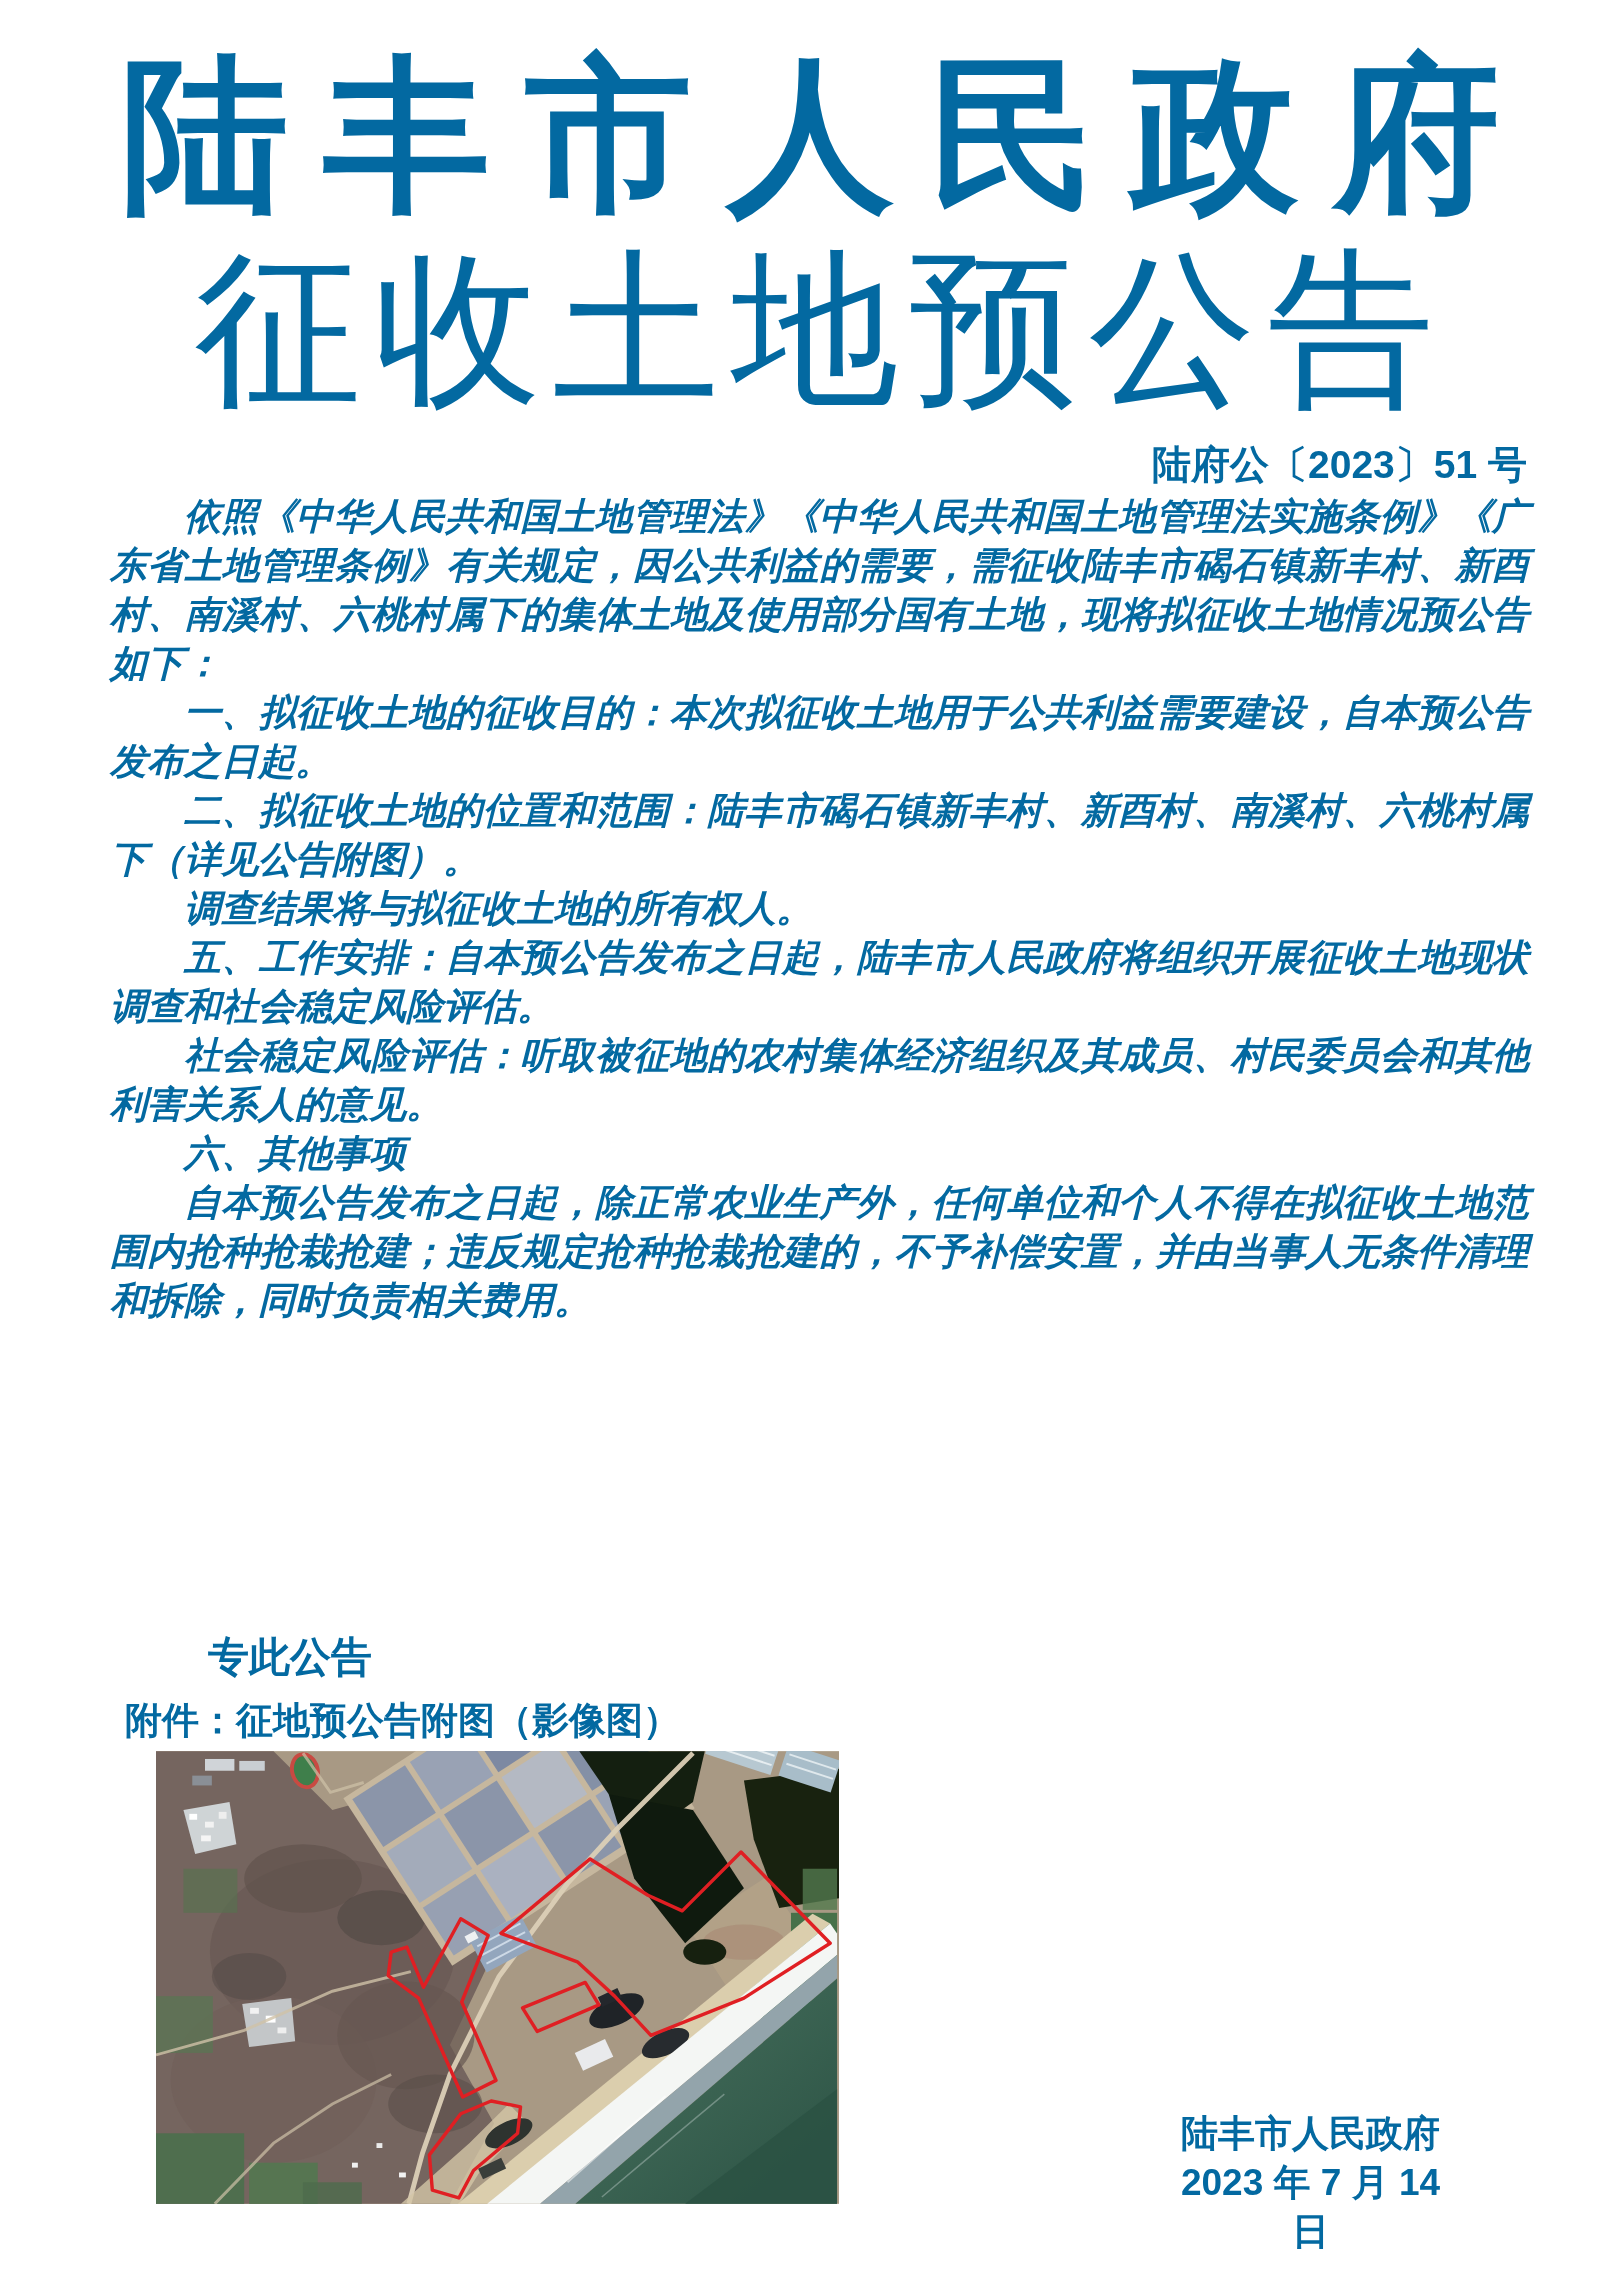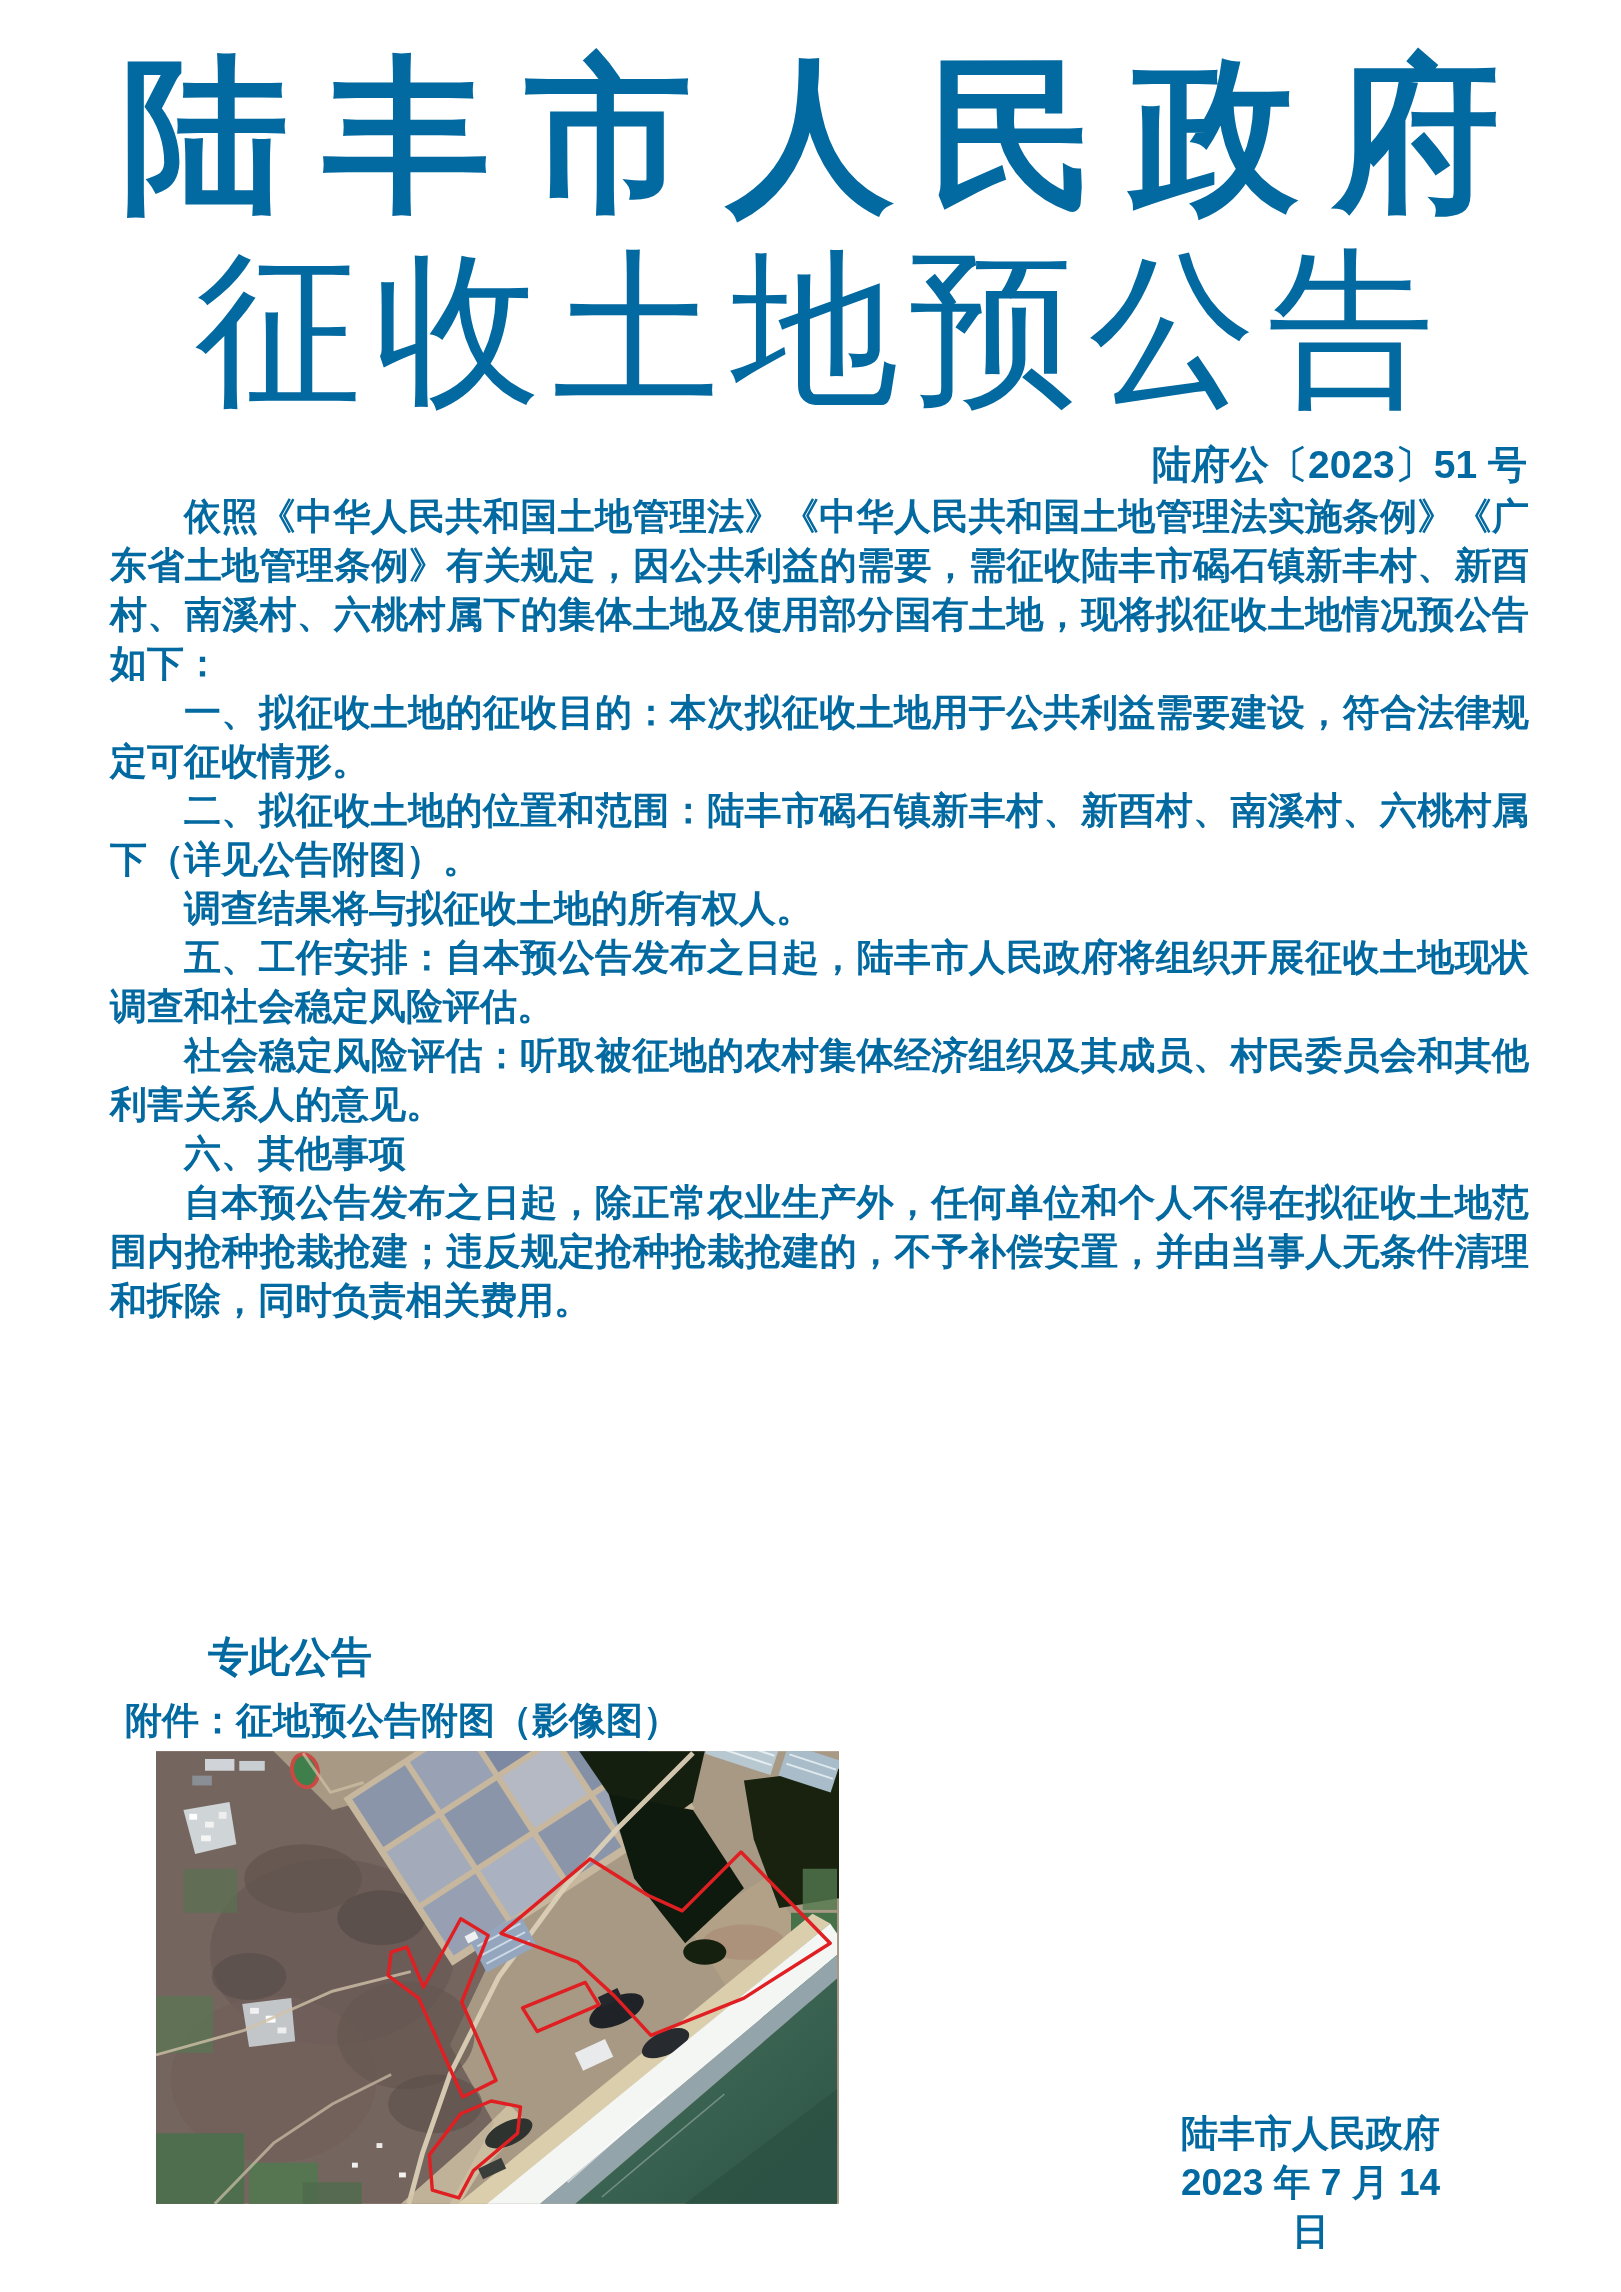--- a/index.html
+++ b/index.html
@@ -17,21 +17,21 @@
     font-family:"Liberation Serif","DejaVu Serif",serif;font-weight:normal;
     font-size:167px;line-height:192px;letter-spacing:11.8px;text-indent:11.8px;white-space:nowrap;
   }
   .docnum{
     position:absolute;top:441px;right:94px;
     font-size:39px;font-weight:bold;line-height:47px;
   }
   .bodytext{
     position:absolute;top:492px;left:110px;right:92px;
     font-size:37px;font-weight:bold;line-height:49px;
-    text-align:justify;text-justify:inter-character;
+    text-align:justify;text-justify:inter-character;font-style:italic;
   }
   .bodytext p{margin:0;text-indent:2em;}
   .seal{
     position:absolute;top:1633px;left:208px;
     font-family:"Liberation Serif","DejaVu Serif",serif;
     font-size:41px;font-weight:bold;line-height:49px;
   }
   .attach{
     position:absolute;top:1698px;left:125px;
     font-size:37px;font-weight:bold;line-height:45px;
@@ -49,21 +49,21 @@
 
 <div class="page">
 
   <h1 class="title1">陆丰市人民政府</h1>
   <h1 class="title2">征收土地预公告</h1>
 
   <div class="docnum">陆府公〔2023〕51 号</div>
 
   <div class="bodytext">
     <p>依照《中华人民共和国土地管理法》《中华人民共和国土地管理法实施条例》《广东省土地管理条例》有关规定，因公共利益的需要，需征收陆丰市碣石镇新丰村、新酉村、南溪村、六桃村属下的集体土地及使用部分国有土地，现将拟征收土地情况预公告如下：</p>
-    <p>一、拟征收土地的征收目的：本次拟征收土地用于公共利益需要建设，符合法律规定可征收情形。</p>
+    <p>一、拟征收土地的征收目的：本次拟征收土地用于公共利益需要建设，自本预公告发布之日起。</p>
     <p>二、拟征收土地的位置和范围：陆丰市碣石镇新丰村、新酉村、南溪村、六桃村属下（详见公告附图）。</p>
     <p>调查结果将与拟征收土地的所有权人。</p>
     <p>五、工作安排：自本预公告发布之日起，陆丰市人民政府将组织开展征收土地现状调查和社会稳定风险评估。</p>
     <p>社会稳定风险评估：听取被征地的农村集体经济组织及其成员、村民委员会和其他利害关系人的意见。</p>
     <p>六、其他事项</p>
     <p>自本预公告发布之日起，除正常农业生产外，任何单位和个人不得在拟征收土地范围内抢种抢栽抢建；违反规定抢种抢栽抢建的，不予补偿安置，并由当事人无条件清理和拆除，同时负责相关费用。</p>
   </div>
 
   <div class="seal">专此公告</div>
 

